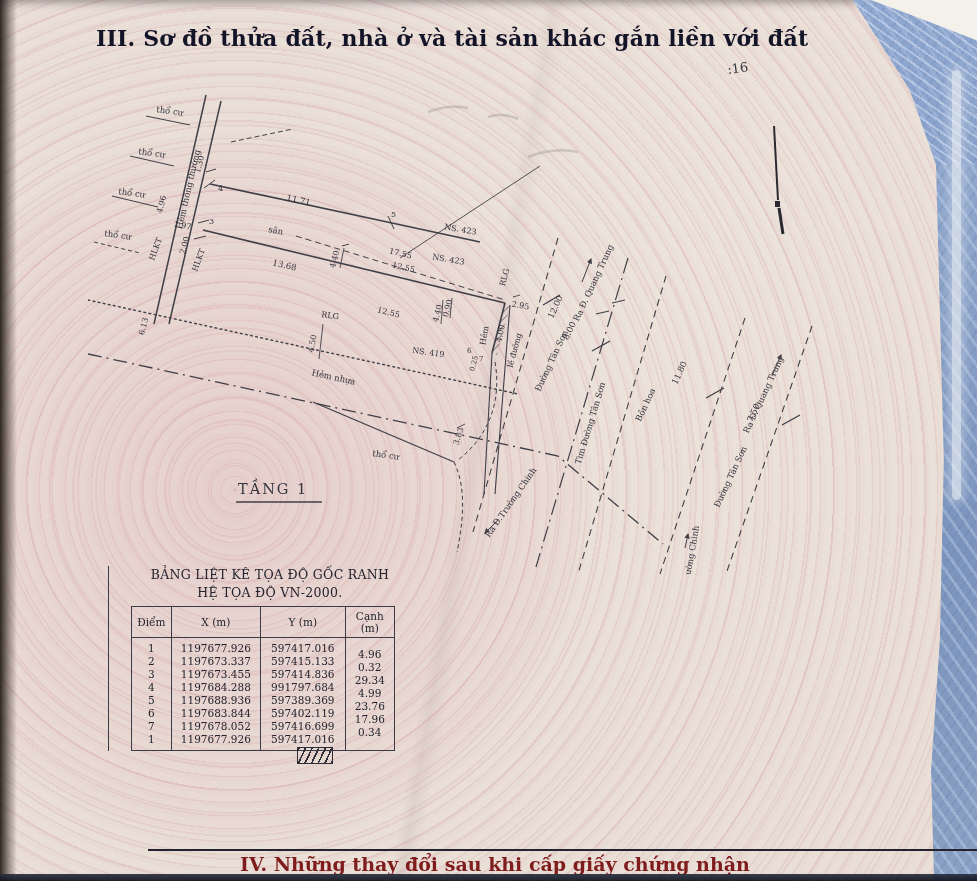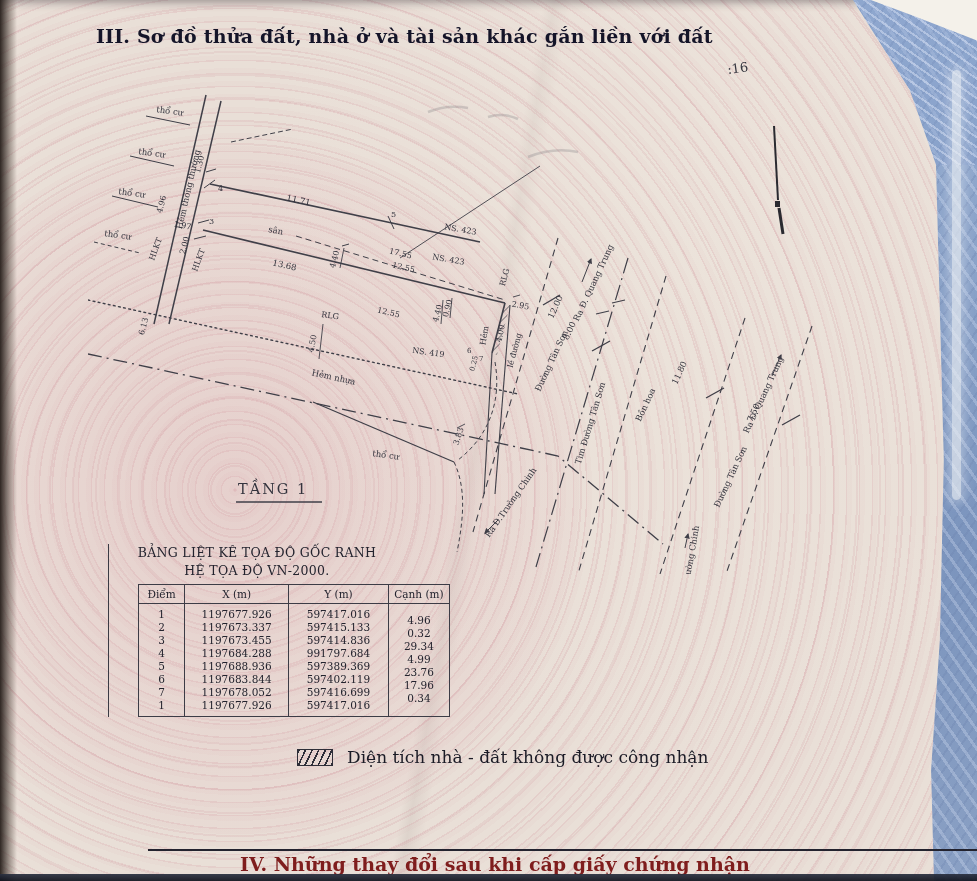--- a/index.html
+++ b/index.html
@@ -48,36 +48,36 @@
     position:absolute;left:0;top:0;bottom:0;width:17px;z-index:6;
     background:linear-gradient(90deg, rgba(38,30,26,.95), rgba(70,58,50,.45) 55%, transparent);
   }
   .bottom-bar{
     position:absolute;left:0;right:0;bottom:0;height:7px;z-index:6;
     background:linear-gradient(180deg,#2a3040,#11141e);opacity:.93;
   }
   
   .h3-title{
     position:absolute;left:96px;top:25px;z-index:3;
-    font-size:19px;font-weight:bold;color:#141428;letter-spacing:.2px;
+    font-size:22px;font-weight:bold;color:#141428;letter-spacing:.2px;
   }
   .h4-rule{position:absolute;left:148px;top:849px;width:829px;border-top:2px solid #23232f;z-index:3;}
   .h4-title{
     position:absolute;left:150px;top:853px;width:690px;text-align:center;z-index:3;
     font-size:19px;font-weight:bold;color:#7f1d1d;
   }
   
   .coord-block{
-    position:absolute;left:108px;top:544px;width:278px;z-index:3;
-    border-left:1.5px solid #3a3a44;padding-left:9px;color:#23232e;
+    position:absolute;left:108px;top:566px;width:278px;z-index:3;
+    border-left:1.5px solid #3a3a44;padding-left:22px;color:#23232e;
   }
   .coord-title{font-size:12.5px;text-align:center;line-height:1.4;letter-spacing:.3px;}
   table.coord{
-    border-collapse:collapse;margin-top:5px;width:312px;
-    border:1.5px solid #3c3c46;font-size:10.5px;color:#23232e;margin-left:20px;
+    border-collapse:collapse;margin-top:5px;width:264px;
+    border:1.5px solid #3c3c46;font-size:10.5px;color:#23232e;
   }
   table.coord th{font-weight:normal;font-size:10.5px;border-bottom:1.2px solid #3c3c46;padding:3px 2px;}
   table.coord th,table.coord td{border-left:1.2px solid #3c3c46;text-align:center;}
   table.coord th:first-child,table.coord td:first-child{border-left:none;}
   table.coord td{padding:0 2px;height:13px;line-height:13px;}
   table.coord tbody tr:first-child td{padding-top:4px;}
   table.coord tbody tr:last-child td{padding-bottom:4px;}
   td.edge span{display:inline-block;transform:translateY(-7px);}
   
   .legend{position:absolute;left:297px;top:747px;z-index:3;display:flex;align-items:center;color:#1b1b26;}
@@ -303,18 +303,17 @@
         <td>1197677.926</td>
         <td>597417.016</td>
         <td class="edge"><span>0.34</span></td>
       </tr>
     </tbody>
   </table>
 </div>
 
 <div class="legend">
   <div class="hatch-swatch"></div>
-  <div class="legend-text">Diện tích nhà - đất không được công nhận</div>
 </div>
 
 <div class="h4-rule"></div>
 <div class="h4-title">IV. Những thay đổi sau khi cấp giấy chứng nhận</div>
 <div class="bottom-bar"></div>
 
 </body></html>

